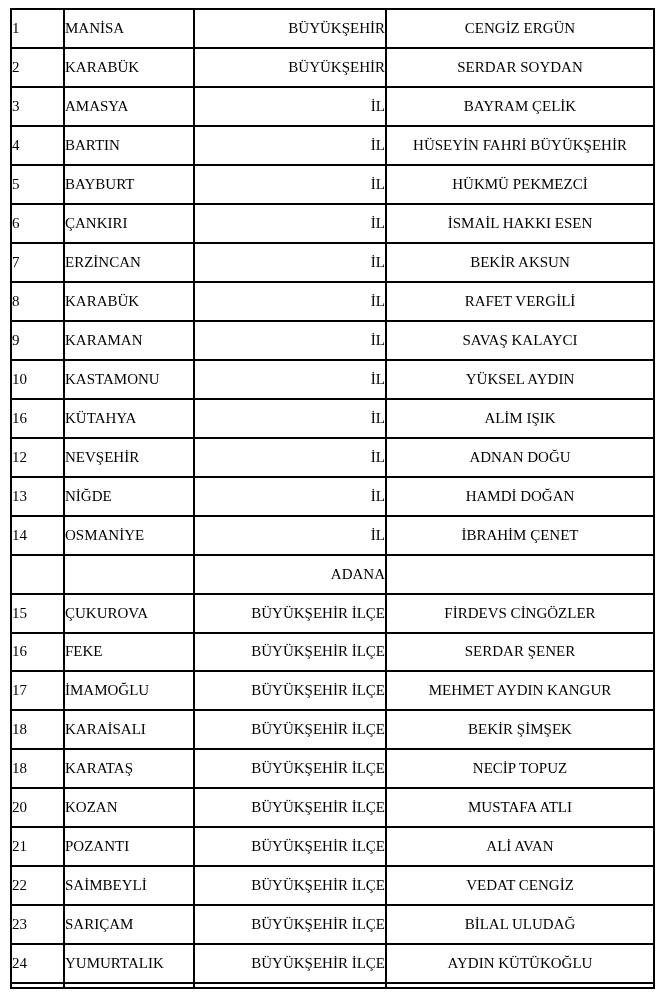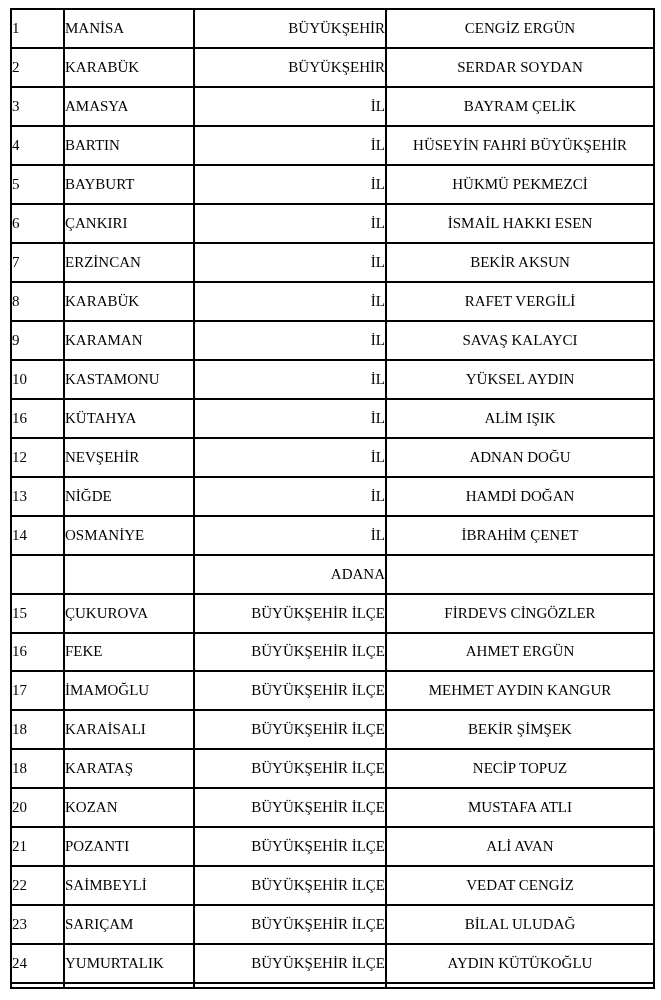--- a/index.html
+++ b/index.html
@@ -147,21 +147,21 @@
         <tr>
     <td class="c-no">15</td>
     <td class="c-place">ÇUKUROVA</td>
     <td class="c-type">BÜYÜKŞEHİR İLÇE</td>
     <td class="c-name">FİRDEVS CİNGÖZLER</td>
   </tr>
         <tr>
     <td class="c-no">16</td>
     <td class="c-place">FEKE</td>
     <td class="c-type">BÜYÜKŞEHİR İLÇE</td>
-    <td class="c-name">AHMET ERGÜN</td>
+    <td class="c-name">SERDAR ŞENER</td>
   </tr>
         <tr>
     <td class="c-no">17</td>
     <td class="c-place">İMAMOĞLU</td>
     <td class="c-type">BÜYÜKŞEHİR İLÇE</td>
     <td class="c-name">MEHMET AYDIN KANGUR</td>
   </tr>
         <tr>
     <td class="c-no">18</td>
     <td class="c-place">KARAİSALI</td>

